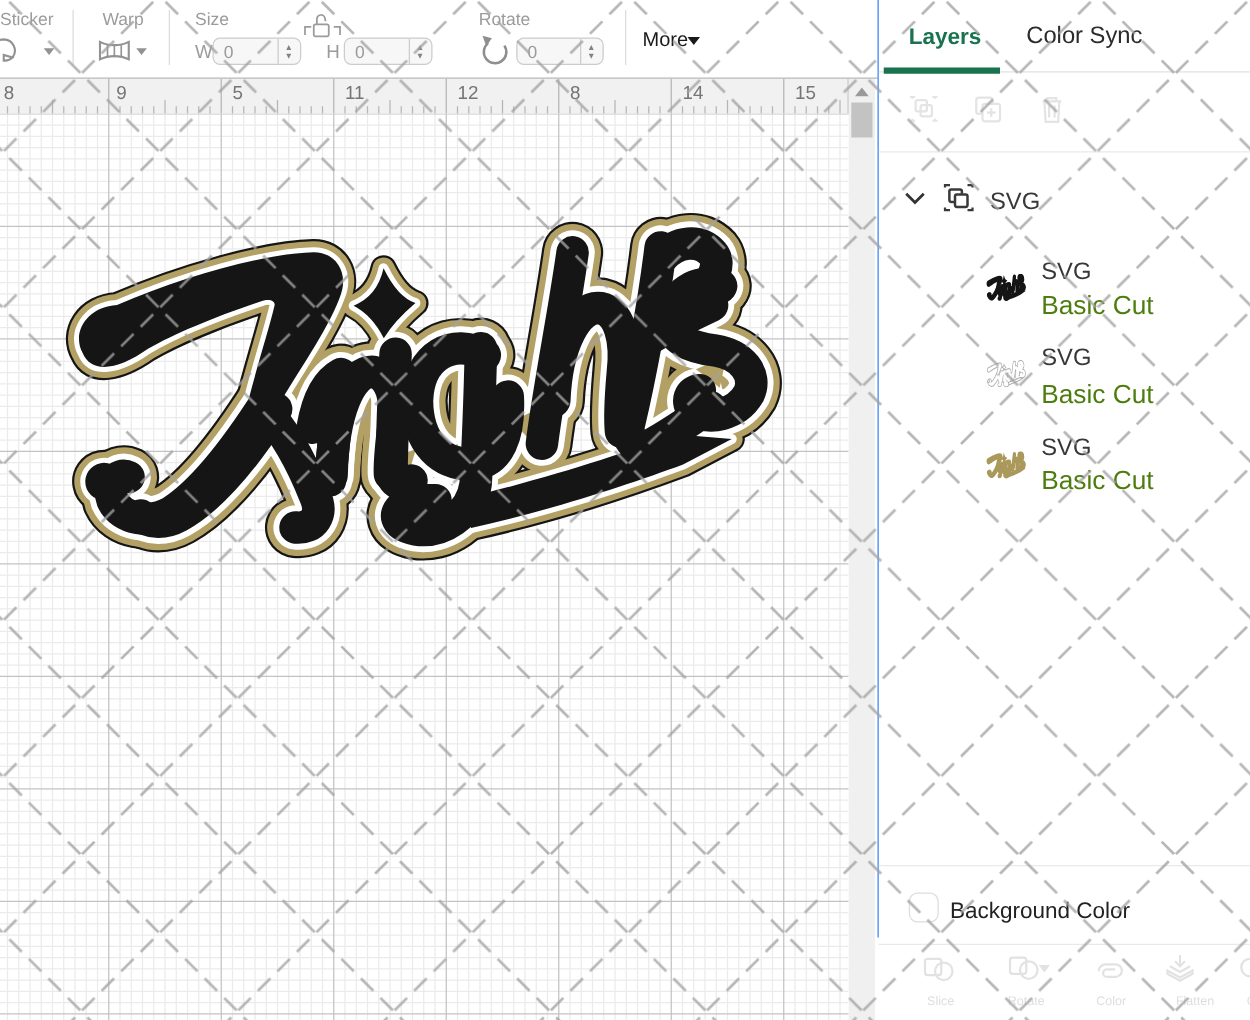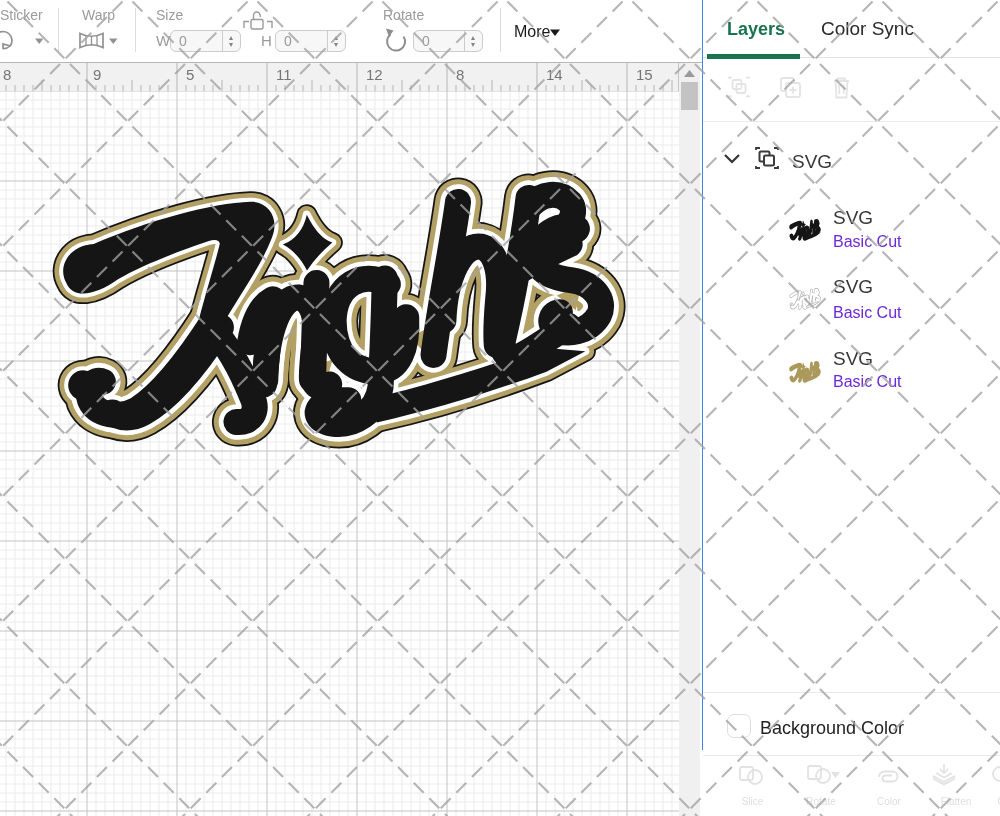--- a/index.html
+++ b/index.html
@@ -16,21 +16,21 @@
 #ruler{position:absolute;left:0;top:62px;width:678px;height:29px;background:#f1f1f1;border-right:1px solid #c4c4c4;z-index:4;overflow:hidden}
 .rnum{position:absolute;top:4px;font-size:15px;color:#757575}
 #sbar{position:absolute;left:679px;top:62px;width:21px;height:754px;background:#f0f0f0;z-index:4}
 #sthumb{position:absolute;left:2px;top:20px;width:17px;height:28px;background:#c3c3c3}
 #panel{position:absolute;left:702px;top:0;width:298px;height:750px;background:#fff;border-left:1px solid #3b82f6;z-index:5}
 .ptab{position:absolute;top:18px;font-size:19px}
 #tabline{position:absolute;left:0;top:56.5px;width:298px;height:1px;background:#e2e2e2;z-index:2}
 #tabgreen{position:absolute;left:4px;top:54px;width:93px;height:5px;background:#19734f;z-index:3}
 .pdiv{position:absolute;left:0;width:298px;height:1px;background:#e9e9e9}
 .rowtxt{position:absolute;font-size:19px;color:#383838}
-.subtxt{position:absolute;font-size:16px;color:#6d28d9}
+.subtxt{position:absolute;font-size:21px;color:#4d7c0f}
 #btoolbar{position:absolute;left:0;top:756px;width:298px;height:60px;background:#fff}
 .blabel{position:absolute;top:40px;font-size:10px;color:#dedede;text-align:center;width:80px}
 </style></head>
 <body>
 
 <svg id="canvassvg" class="abs" style="left:0;top:0;z-index:1" width="679" height="816" viewBox="0 0 679 816">
   <rect width="679" height="816" fill="#fff"></rect>
   <g id="grid">
       <path d="M 6,91 L 6,816 M 15,91 L 15,816 M 24,91 L 24,816 M 33,91 L 33,816 M 42,91 L 42,816 M 51,91 L 51,816 M 60,91 L 60,816 M 69,91 L 69,816 M 78,91 L 78,816 M 96,91 L 96,816 M 105,91 L 105,816 M 114,91 L 114,816 M 123,91 L 123,816 M 132,91 L 132,816 M 141,91 L 141,816 M 150,91 L 150,816 M 159,91 L 159,816 M 168,91 L 168,816 M 186,91 L 186,816 M 195,91 L 195,816 M 204,91 L 204,816 M 213,91 L 213,816 M 222,91 L 222,816 M 231,91 L 231,816 M 240,91 L 240,816 M 249,91 L 249,816 M 258,91 L 258,816 M 276,91 L 276,816 M 285,91 L 285,816 M 294,91 L 294,816 M 303,91 L 303,816 M 312,91 L 312,816 M 321,91 L 321,816 M 330,91 L 330,816 M 339,91 L 339,816 M 348,91 L 348,816 M 366,91 L 366,816 M 375,91 L 375,816 M 384,91 L 384,816 M 393,91 L 393,816 M 402,91 L 402,816 M 411,91 L 411,816 M 420,91 L 420,816 M 429,91 L 429,816 M 438,91 L 438,816 M 456,91 L 456,816 M 465,91 L 465,816 M 474,91 L 474,816 M 483,91 L 483,816 M 492,91 L 492,816 M 501,91 L 501,816 M 510,91 L 510,816 M 519,91 L 519,816 M 528,91 L 528,816 M 546,91 L 546,816 M 555,91 L 555,816 M 564,91 L 564,816 M 573,91 L 573,816 M 582,91 L 582,816 M 591,91 L 591,816 M 600,91 L 600,816 M 609,91 L 609,816 M 618,91 L 618,816 M 636,91 L 636,816 M 645,91 L 645,816 M 654,91 L 654,816 M 663,91 L 663,816 M 672,91 L 672,816 M 0,100 L 679,100 M 0,109 L 679,109 M 0,118 L 679,118 M 0,127 L 679,127 M 0,136 L 679,136 M 0,145 L 679,145 M 0,154 L 679,154 M 0,163 L 679,163 M 0,172 L 679,172 M 0,190 L 679,190 M 0,199 L 679,199 M 0,208 L 679,208 M 0,217 L 679,217 M 0,226 L 679,226 M 0,235 L 679,235 M 0,244 L 679,244 M 0,253 L 679,253 M 0,262 L 679,262 M 0,280 L 679,280 M 0,289 L 679,289 M 0,298 L 679,298 M 0,307 L 679,307 M 0,316 L 679,316 M 0,325 L 679,325 M 0,334 L 679,334 M 0,343 L 679,343 M 0,352 L 679,352 M 0,370 L 679,370 M 0,379 L 679,379 M 0,388 L 679,388 M 0,397 L 679,397 M 0,406 L 679,406 M 0,415 L 679,415 M 0,424 L 679,424 M 0,433 L 679,433 M 0,442 L 679,442 M 0,460 L 679,460 M 0,469 L 679,469 M 0,478 L 679,478 M 0,487 L 679,487 M 0,496 L 679,496 M 0,505 L 679,505 M 0,514 L 679,514 M 0,523 L 679,523 M 0,532 L 679,532 M 0,550 L 679,550 M 0,559 L 679,559 M 0,568 L 679,568 M 0,577 L 679,577 M 0,586 L 679,586 M 0,595 L 679,595 M 0,604 L 679,604 M 0,613 L 679,613 M 0,622 L 679,622 M 0,640 L 679,640 M 0,649 L 679,649 M 0,658 L 679,658 M 0,667 L 679,667 M 0,676 L 679,676 M 0,685 L 679,685 M 0,694 L 679,694 M 0,703 L 679,703 M 0,712 L 679,712 M 0,730 L 679,730 M 0,739 L 679,739 M 0,748 L 679,748 M 0,757 L 679,757 M 0,766 L 679,766 M 0,775 L 679,775 M 0,784 L 679,784 M 0,793 L 679,793 M 0,802 L 679,802" stroke="#ebebeb" stroke-width="1" fill="none"></path>
       <path d="M -3,91 L -3,816 M 87,91 L 87,816 M 177,91 L 177,816 M 267,91 L 267,816 M 357,91 L 357,816 M 447,91 L 447,816 M 537,91 L 537,816 M 627,91 L 627,816 M 0,91 L 679,91 M 0,181 L 679,181 M 0,271 L 679,271 M 0,361 L 679,361 M 0,451 L 679,451 M 0,541 L 679,541 M 0,631 L 679,631 M 0,721 L 679,721 M 0,811 L 679,811" stroke="#c3c3c3" stroke-width="1" fill="none"></path>

